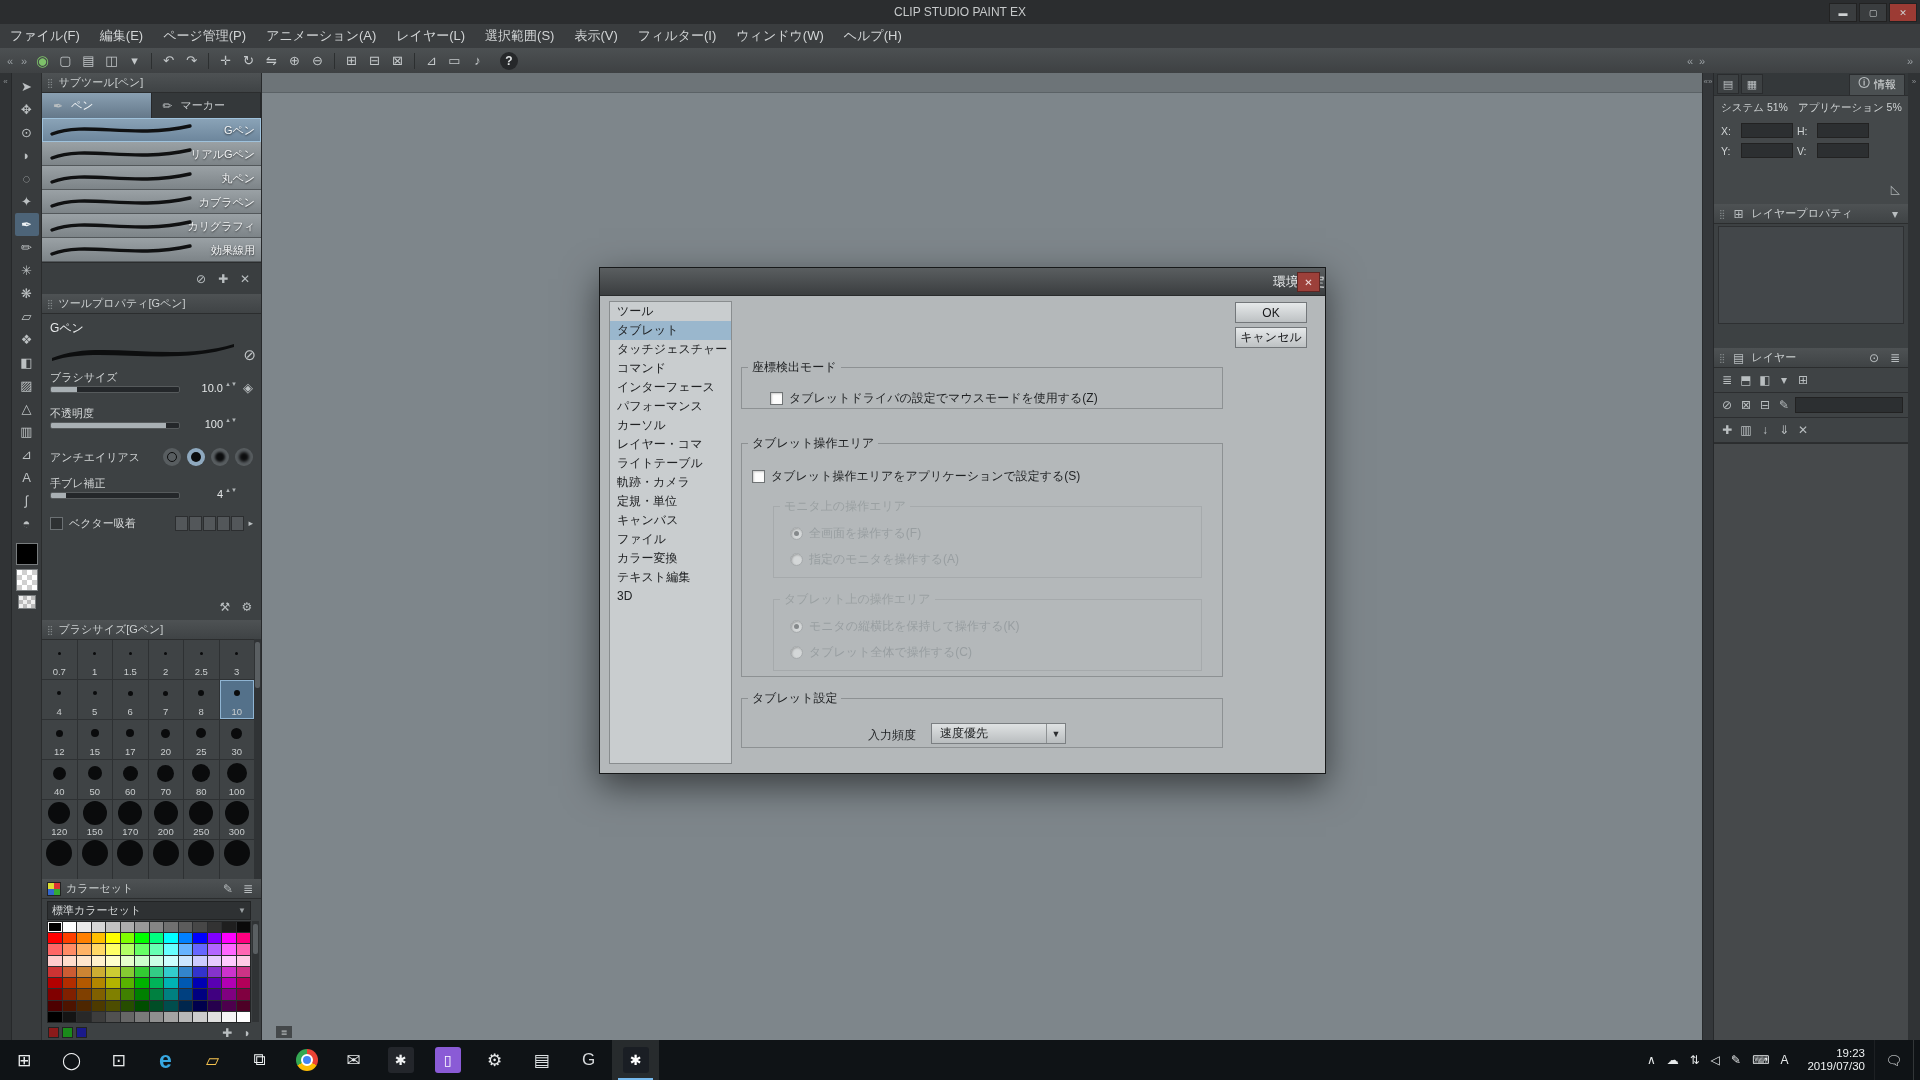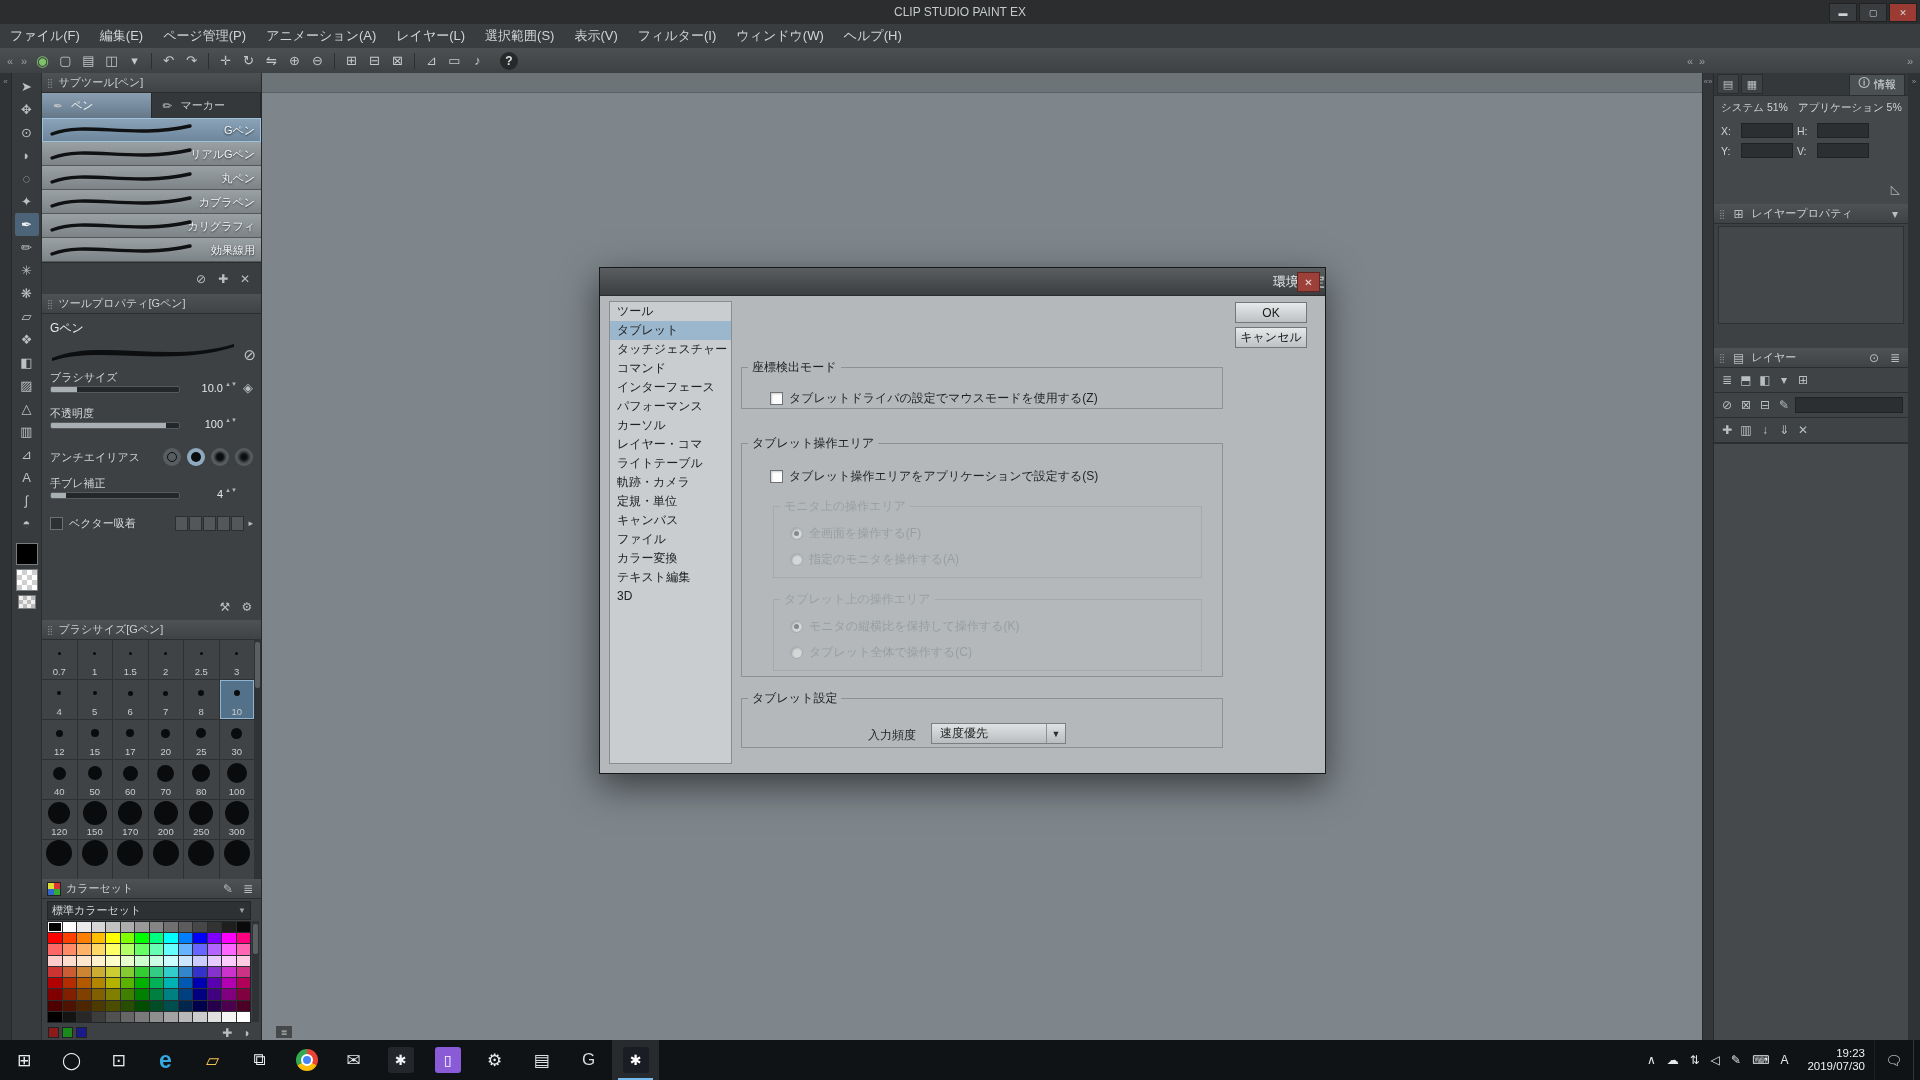--- a/index.html
+++ b/index.html
@@ -844,21 +844,21 @@
     <fieldset class="dlg-fs" style="left:141px;top:91px;width:482px;height:50px">
       <legend>座標検出モード</legend>
       <span class="opt" style="left:28px;top:14px">
         <span class="cb"></span>
         <span>タブレットドライバの設定でマウスモードを使用する(Z)</span>
       </span>
     </fieldset>
 
     <fieldset class="dlg-fs" style="left:141px;top:167px;width:482px;height:242px">
       <legend>タブレット操作エリア</legend>
-      <span class="opt" style="left:28px;top:16px">
+      <span class="opt" style="left:10px;top:16px">
         <span class="cb"></span>
         <span>タブレット操作エリアをアプリケーションで設定する(S)</span>
       </span>
 
       <fieldset class="dlg-fs disabled" style="left:31px;top:139px;width:429px;height:80px">
         <legend>タブレット上の操作エリア</legend>
         <span class="opt dis" style="left:16px;top:10px">
           <span class="radio dis on"></span>
           <span>モニタの縦横比を保持して操作する(K)</span>
         </span>

